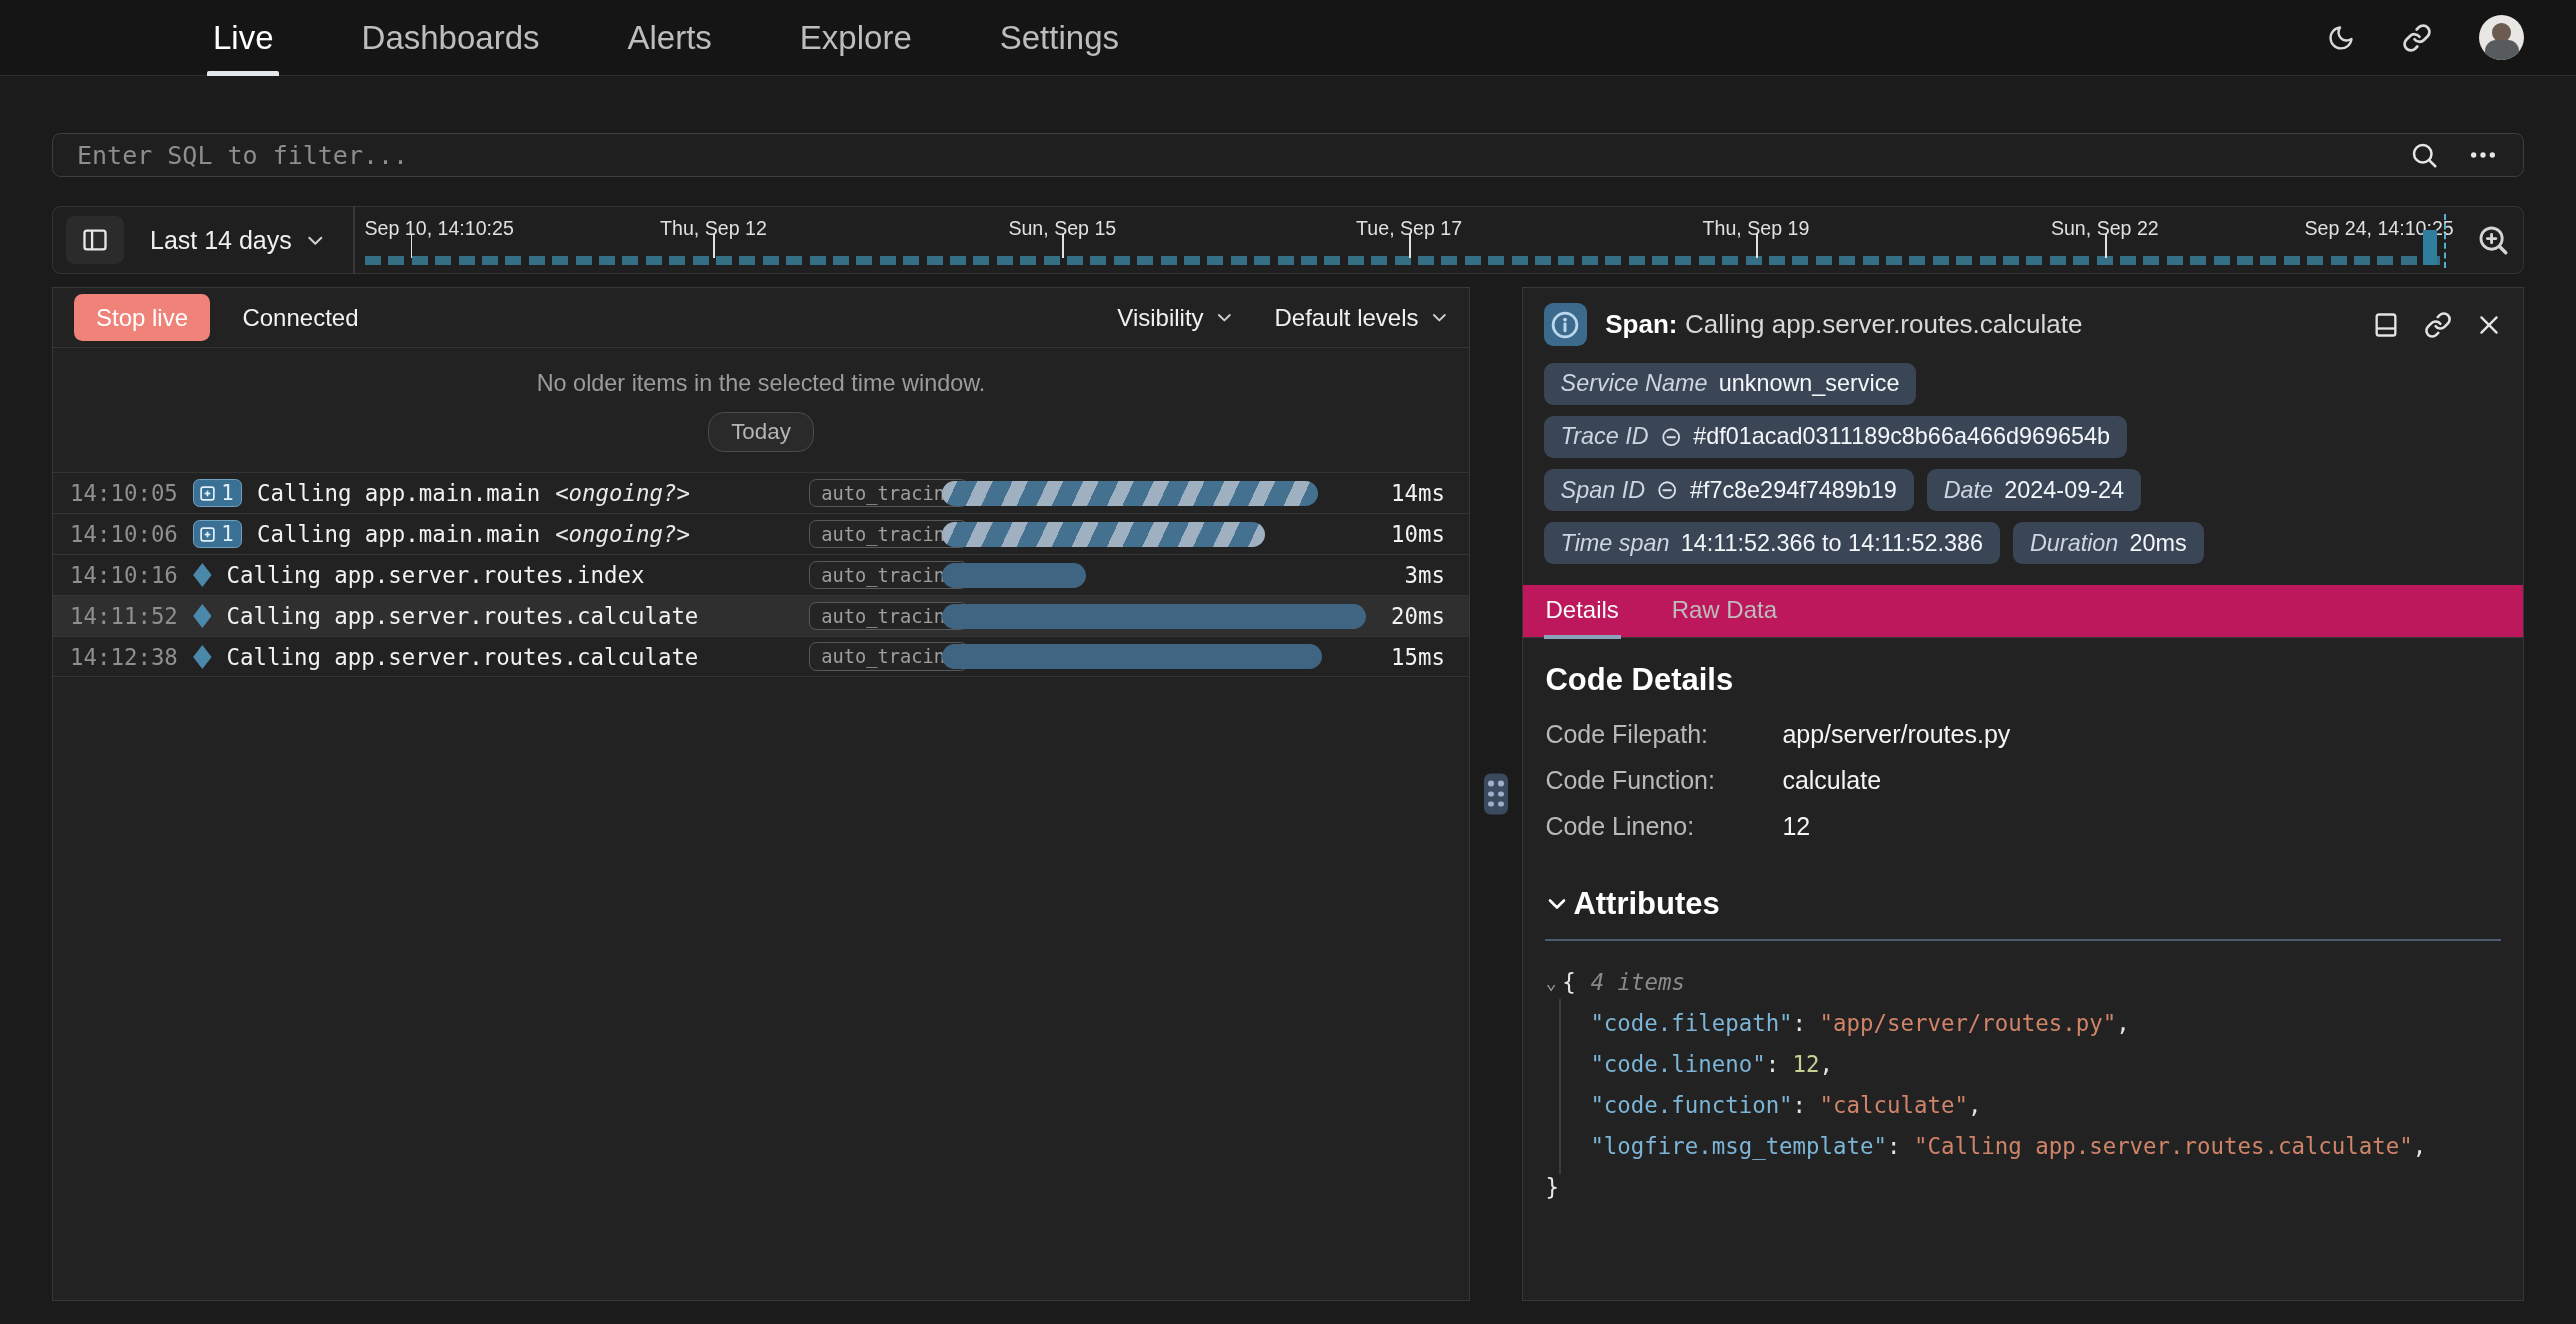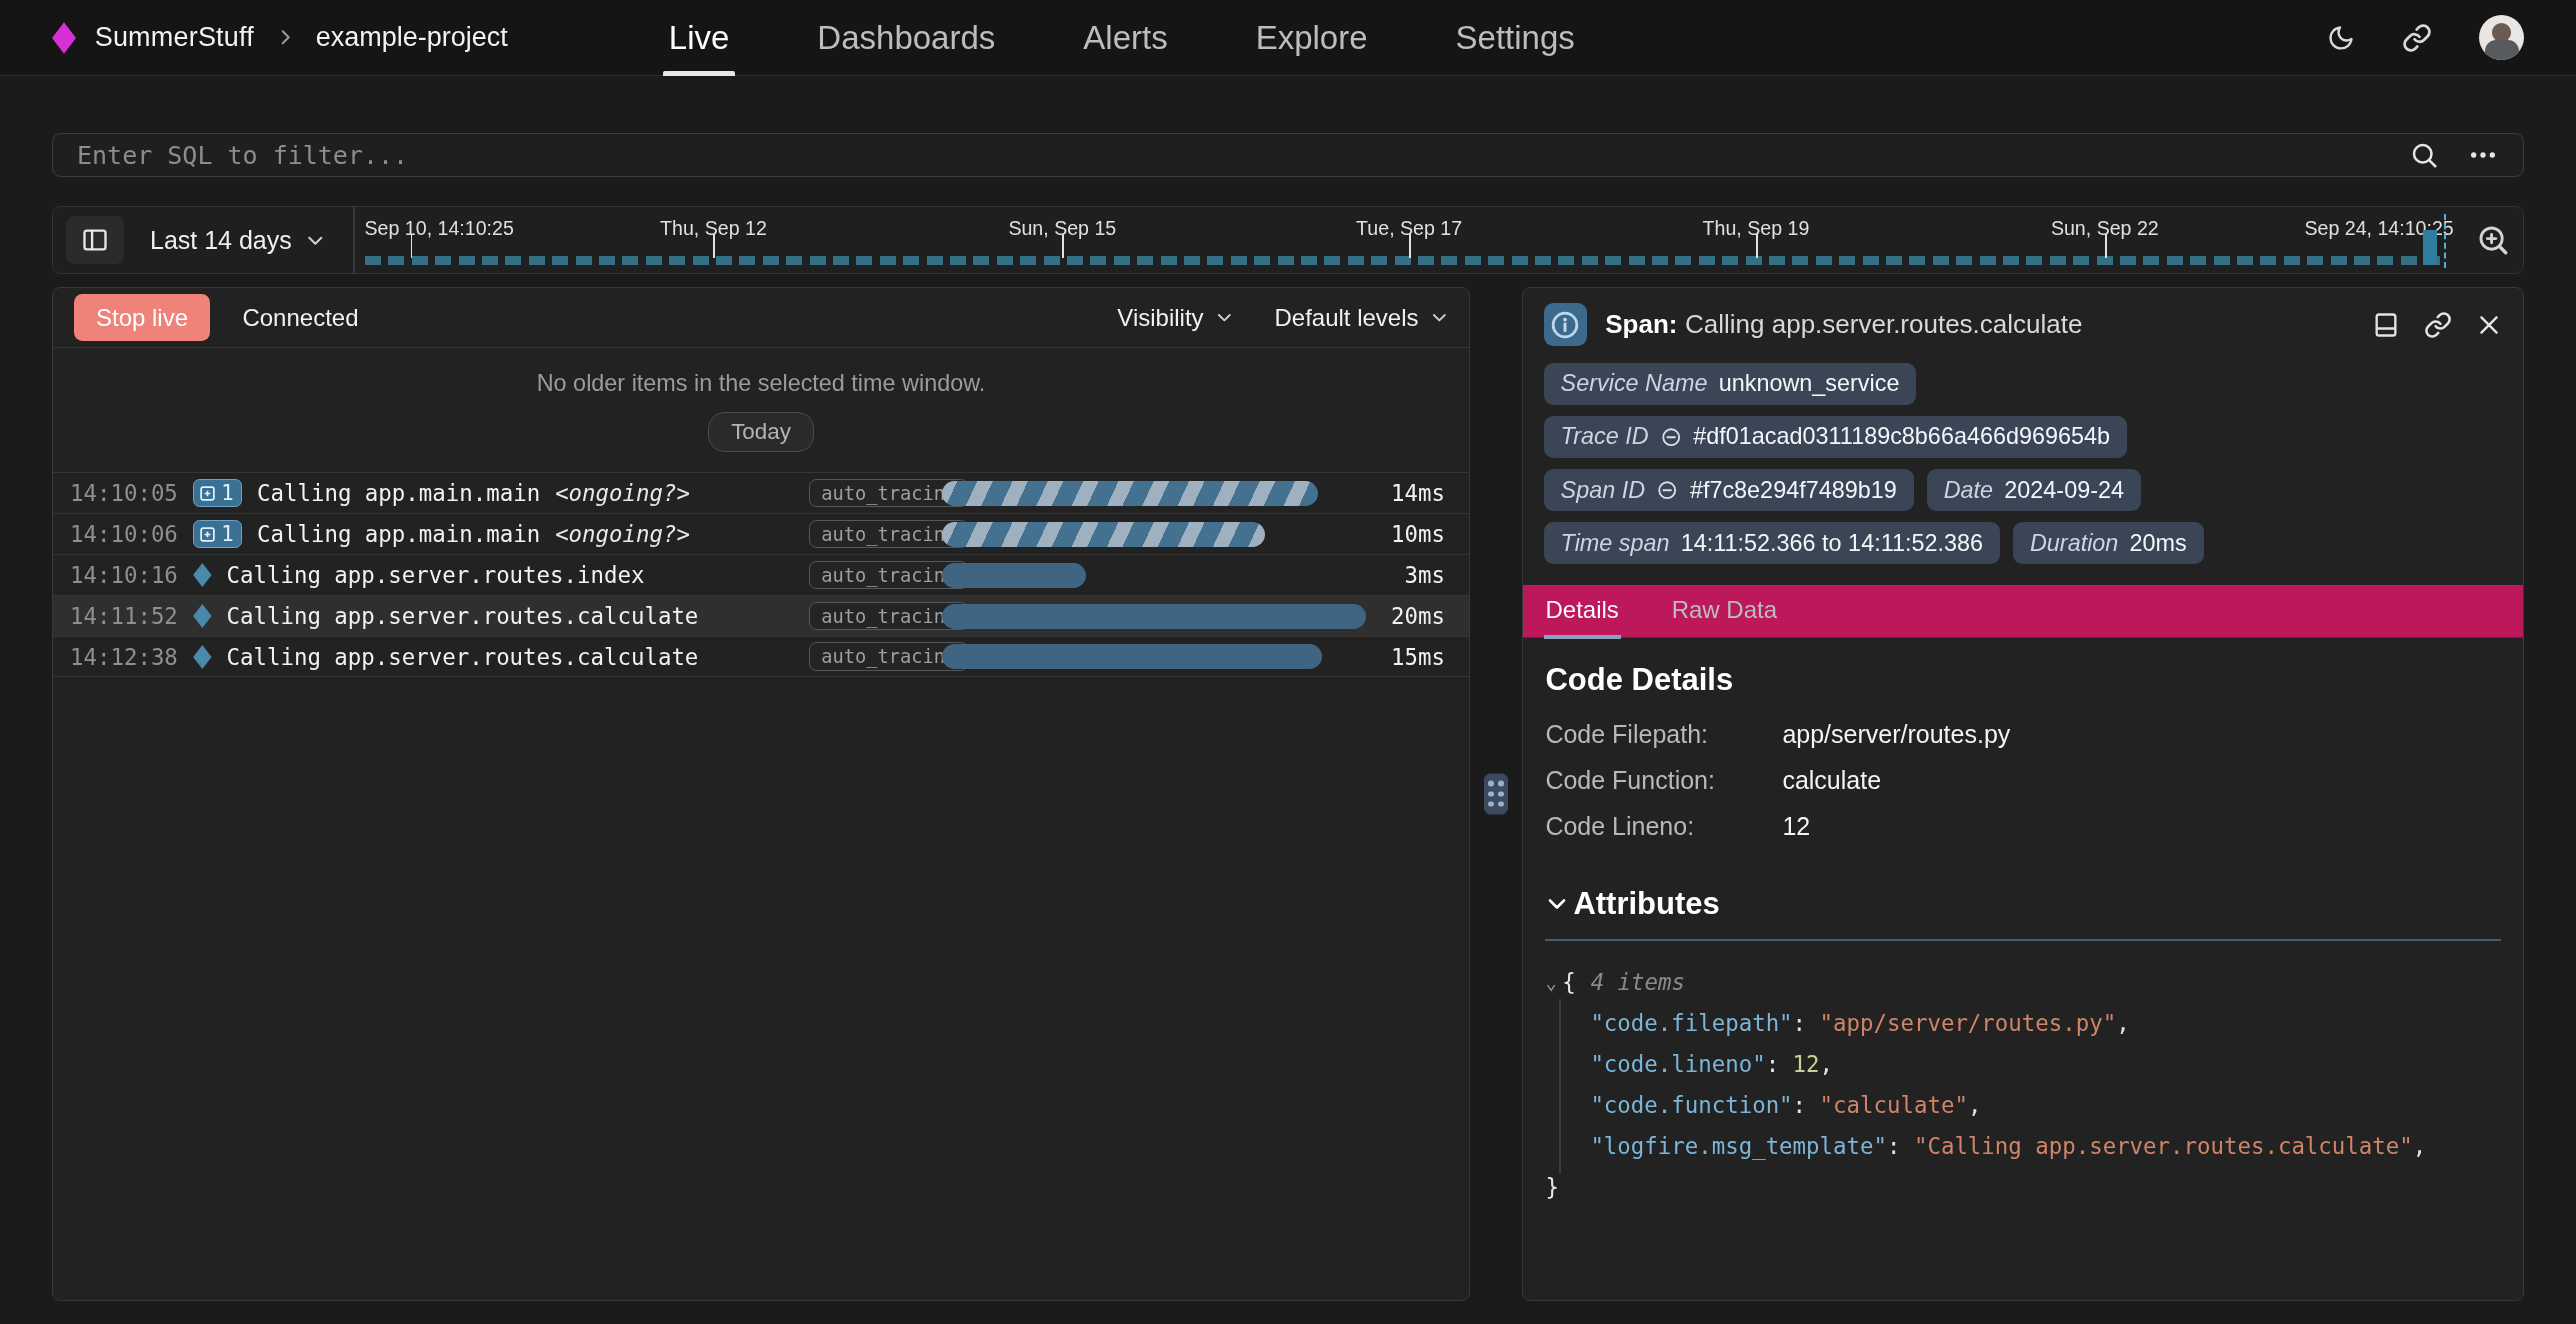--- a/index.html
+++ b/index.html
@@ -55,21 +55,21 @@
   .tl-tick { position:absolute; bottom:16px; width:1.9px; height:24px; background:#e2e2e2; }
   .tl-label { position:absolute; top:11.2px; font-size:19.6px; color:#e0e0e0; white-space:nowrap; transform:translateX(-50%); }
   .tl-label.first { transform:none; }
   .tl-label.last { transform:translateX(-100%); }
   .tl-spike { position:absolute; right:17px; bottom:9.3px; width:14px; height:35px; background:#2f7e9d; }
   .tl-cursor { position:absolute; right:7.5px; bottom:5.6px; height:54px; width:0; border-right:2.8px dashed #51b2d4; }
   .tl-zoom { margin-left:9.3px; color:#d4d4d4; flex:none; }
 
   
   .panels { position:absolute; left:52px; right:52px; top:287px; bottom:23.4px; display:flex; }
-  .panel { background:#222222; border:1.9px solid #383838; border-radius:8px; overflow:hidden; display:flex; flex-direction:column; }
+  .panel { background:#222222; border:1.9px solid #383838; border-radius:0; overflow:hidden; display:flex; flex-direction:column; }
   .panel-left { width:1418px; flex:none; }
   .panel-gap { width:52px; flex:none; position:relative; }
   .grip { position:absolute; left:50%; top:50%; transform:translate(-50%,-50%); width:24px; height:41px; border-radius:6.5px; background:#3b4a5e; display:grid; grid-template-columns:repeat(2,5.6px); grid-auto-rows:5.6px; gap:4.7px; place-content:center; cursor:col-resize; }
   .grip i { background:#9fb0ca; border-radius:50%; }
   .panel-right { flex:1; }
 
   
   .live-header { height:60px; border-bottom:1.9px solid #353535; display:flex; align-items:center; padding:0 20.6px; flex:none; }
   .stop-live { background:#f08379; color:#fff; border:none; border-radius:8.4px; font-size:24px; padding:9.3px 22.4px; cursor:pointer; }
   .conn-status { font-size:24px; color:#f2f2f2; margin-left:32px; }
@@ -143,30 +143,20 @@
   .json-close { color:#e8e8e8; }
 
   svg { display:block; }
 </style>
 </head>
 <body>
 
 <div class="screen">
 
   <header class="topbar">
-    <div class="brand">
-      <svg class="brand-diamond" viewBox="0 0 26 34">
-          <polygon points="13,0 26,17 13,34 0,17" fill="#d62fd6"></polygon>
-        </svg>
-      <span class="brand-name">SummerStuff</span>
-      <svg width="20.6" height="20.6" viewBox="0 0 24 24" class="brand-sep">
-          <polyline points="9 5 16 12 9 19" fill="none" stroke="#9a9a9a" stroke-width="2.4" stroke-linecap="round" stroke-linejoin="round"></polyline>
-        </svg>
-      <span class="brand-project">example-project</span>
-    </div>
 
     <nav class="nav-tabs">
       <div class="nav-tab active">Live</div>
       <div class="nav-tab">Dashboards</div>
       <div class="nav-tab">Alerts</div>
       <div class="nav-tab">Explore</div>
       <div class="nav-tab">Settings</div>
     </nav>
 
     <div class="top-actions">

